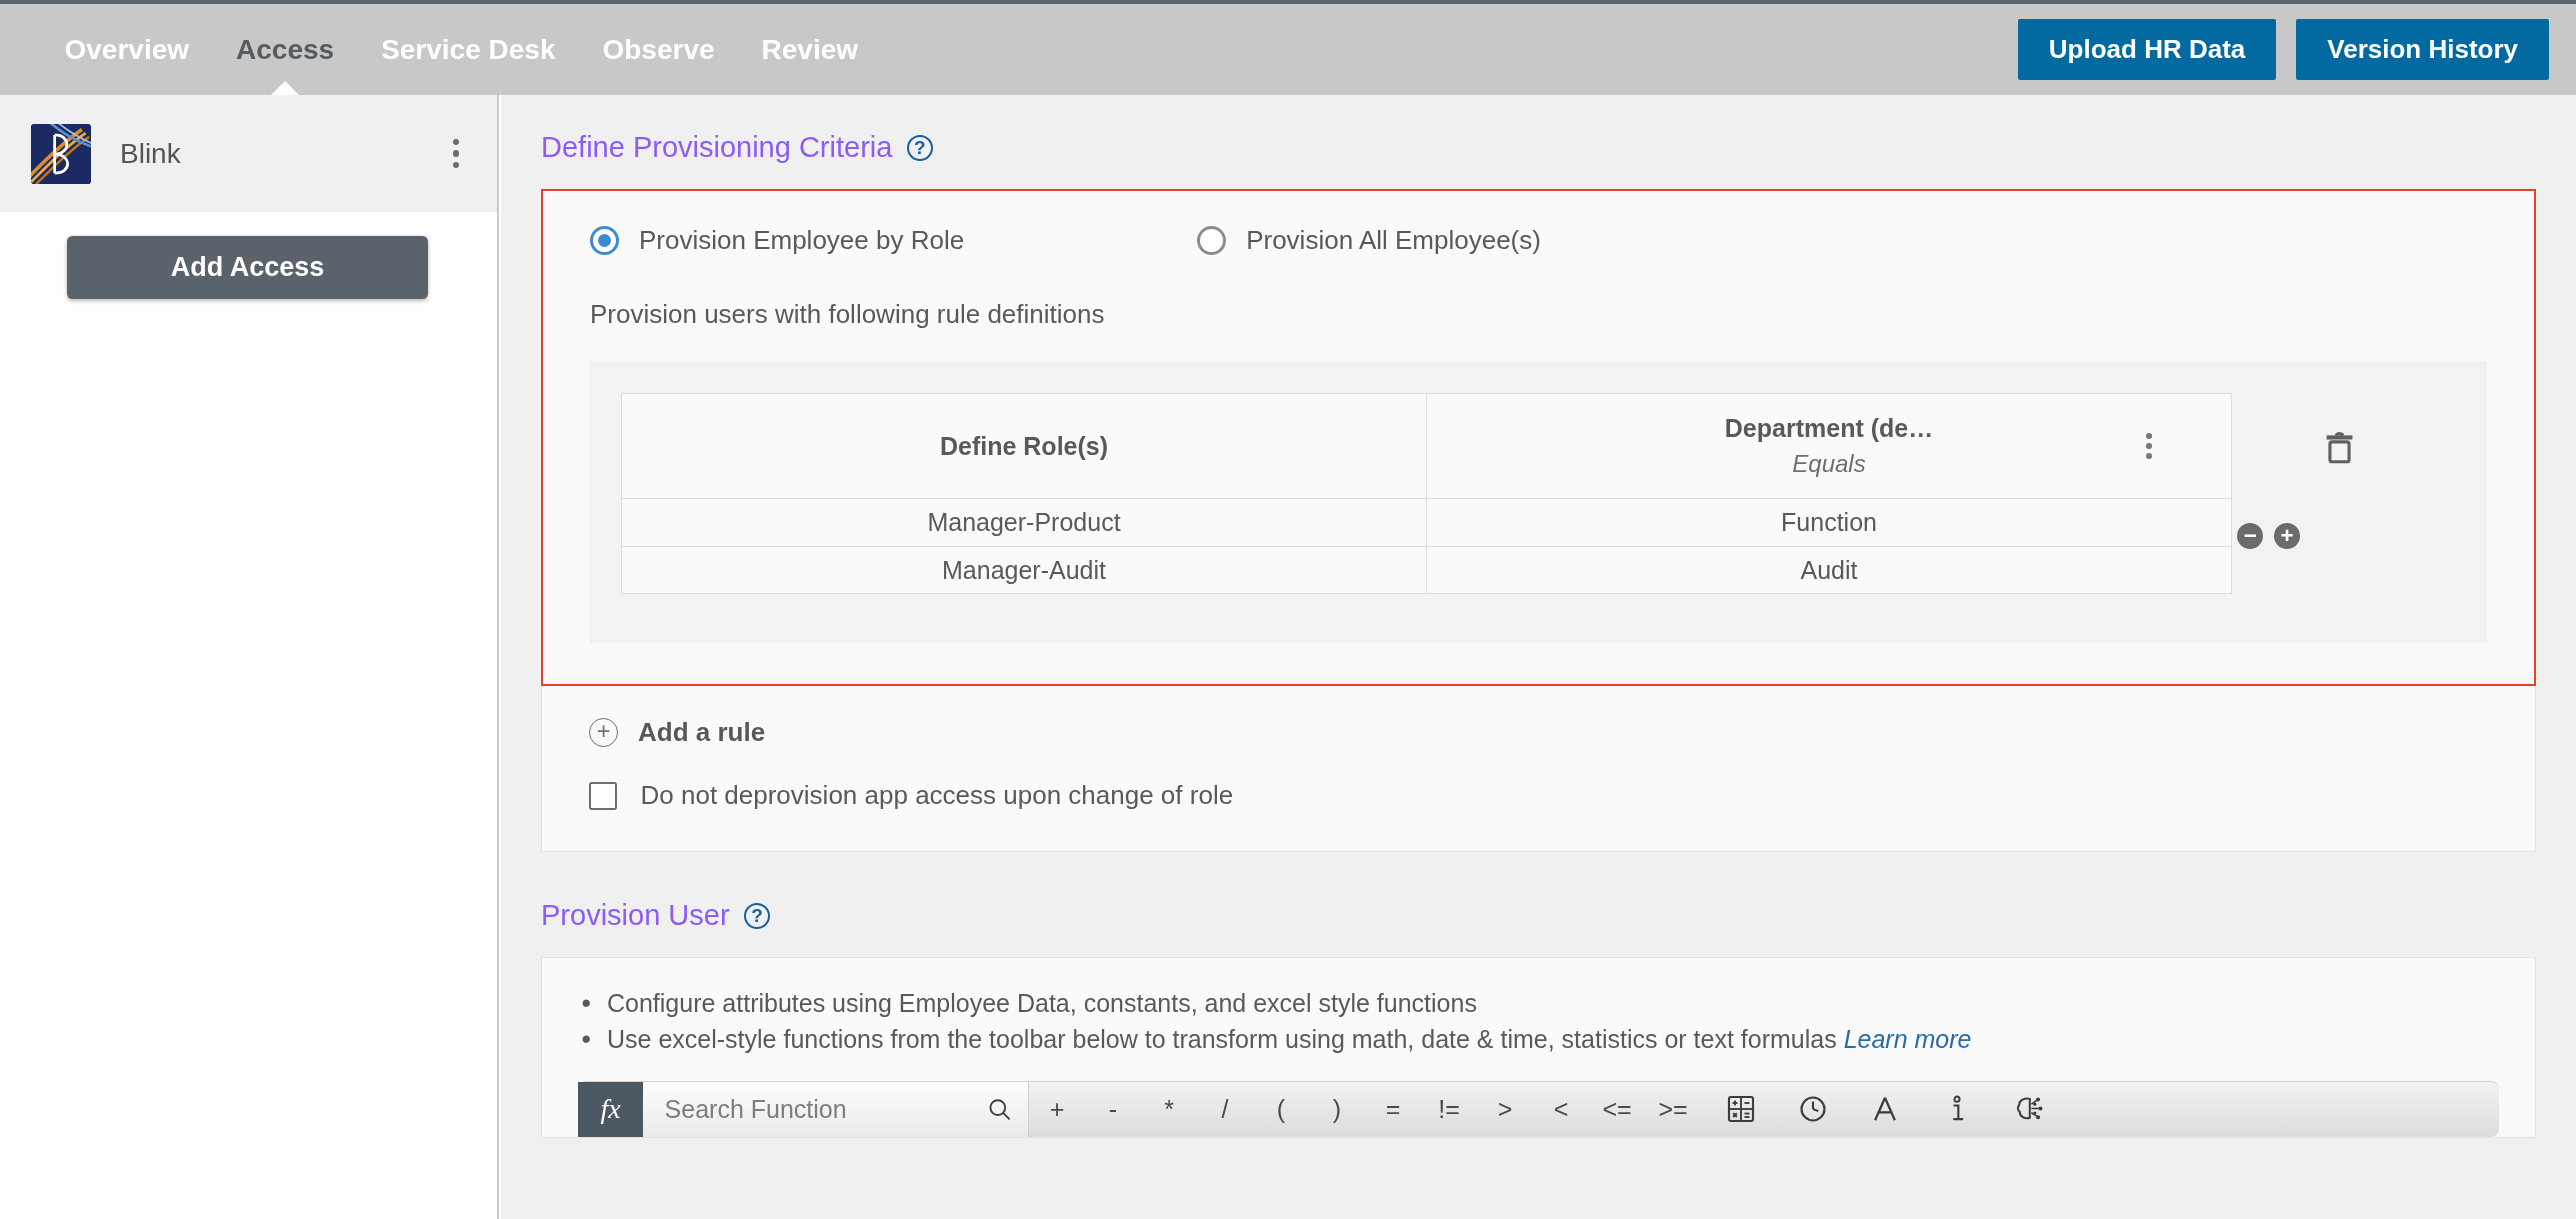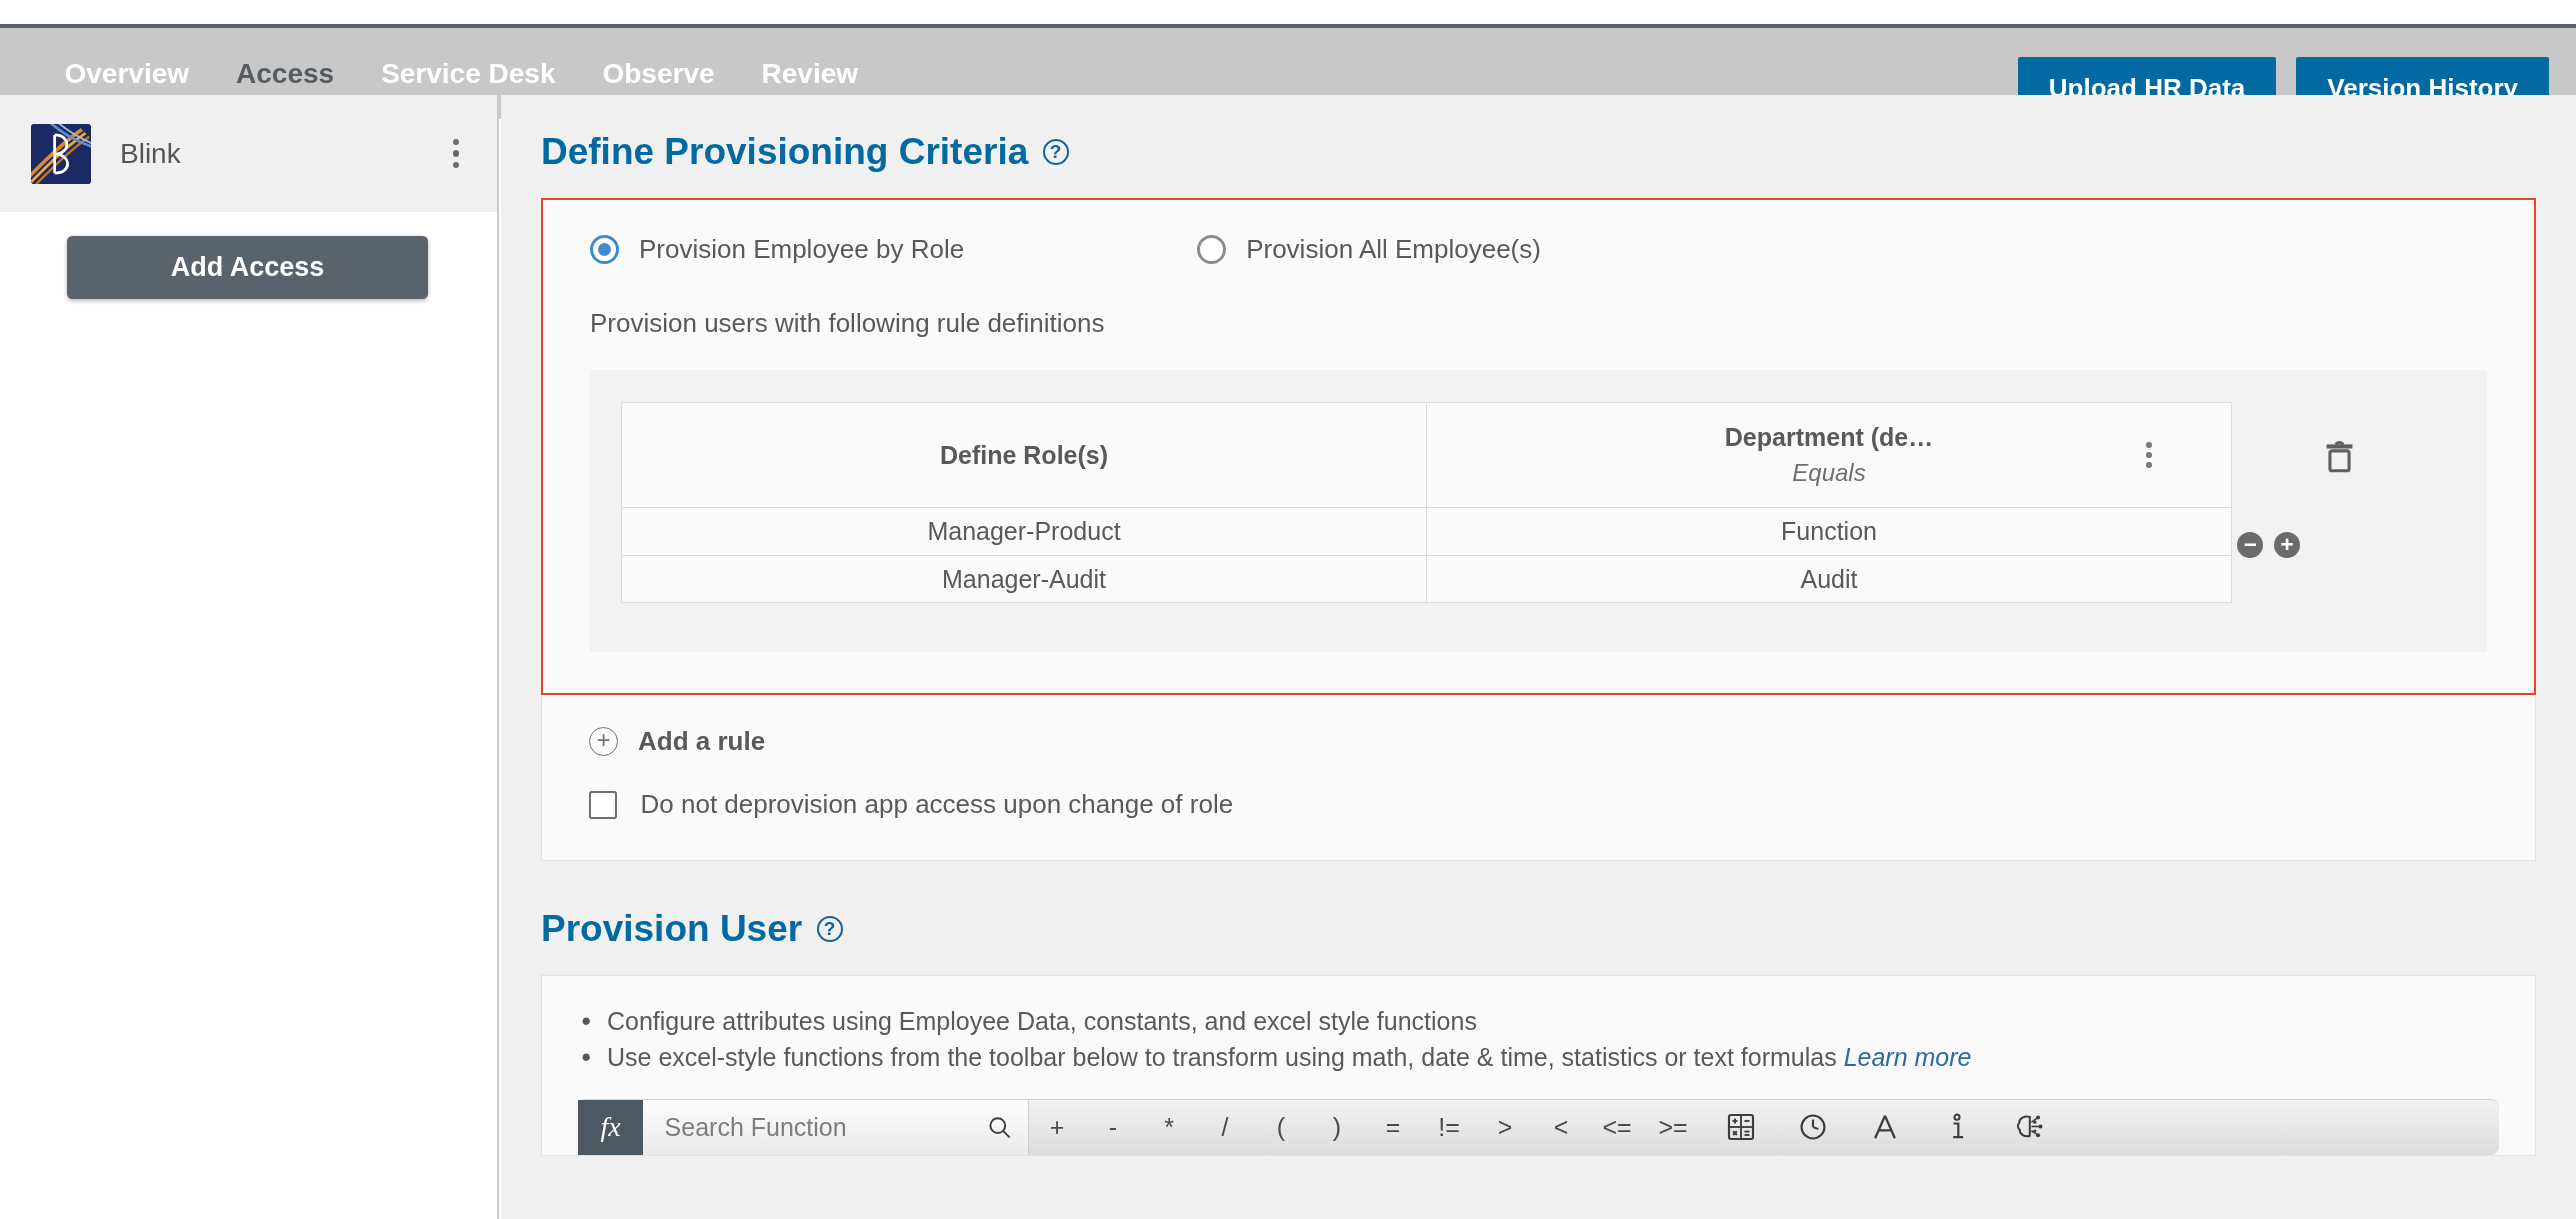--- a/index.html
+++ b/index.html
@@ -9,21 +9,21 @@
     background: #ffffff;
     overflow: hidden;
   }
 
   
   .topbar {
     position: absolute; top: 0; left: 0;
     width: 2576px; height: 95px;
     background: #c8c8c8;
     border-top: 4.5px solid #5a646e;
-    display: flex; align-items: flex-end; margin-top: 24px;
+    display: flex; align-items: center;
   }
   .nav-items { display: flex; align-items: center; margin-left: 41px; height: 90px; }
   .nav-item {
     position: relative;
     font-size: 28px; font-weight: bold; color: #ffffff;
     padding: 0 23.5px; cursor: pointer;
     line-height: 90px; white-space: nowrap;
   }
   .nav-item.active { color: #555d63; }
   .nav-item.active::after {
@@ -79,21 +79,21 @@
   .main {
     position: absolute; top: 95px; left: 501px;
     width: 2075px; height: 1125px;
     background: #f0f0f0;
     padding: 36px 40px 0 40px;
   }
   .section-head {
     display: flex; align-items: center; gap: 14.4px;
     margin-bottom: 25px;
   }
-  .section-title { font-size: 37px; font-weight: bold; color: #0369a1; }
+  .section-title { font-size: 29px; font-weight: normal; color: #8b5cf6; }
   .help-icon {
     width: 26px; height: 26px; border-radius: 50%;
     border: 2.3px solid #16609e; color: #16609e;
     font-size: 19px; font-weight: bold; line-height: 22.5px;
     text-align: center; cursor: pointer; flex: none;
   }
 
   .panel { background: #fafafa; border: 0.9px solid #e2e2e2; }
   .panel-outlined {
     border: 2.7px solid #e8432a;

